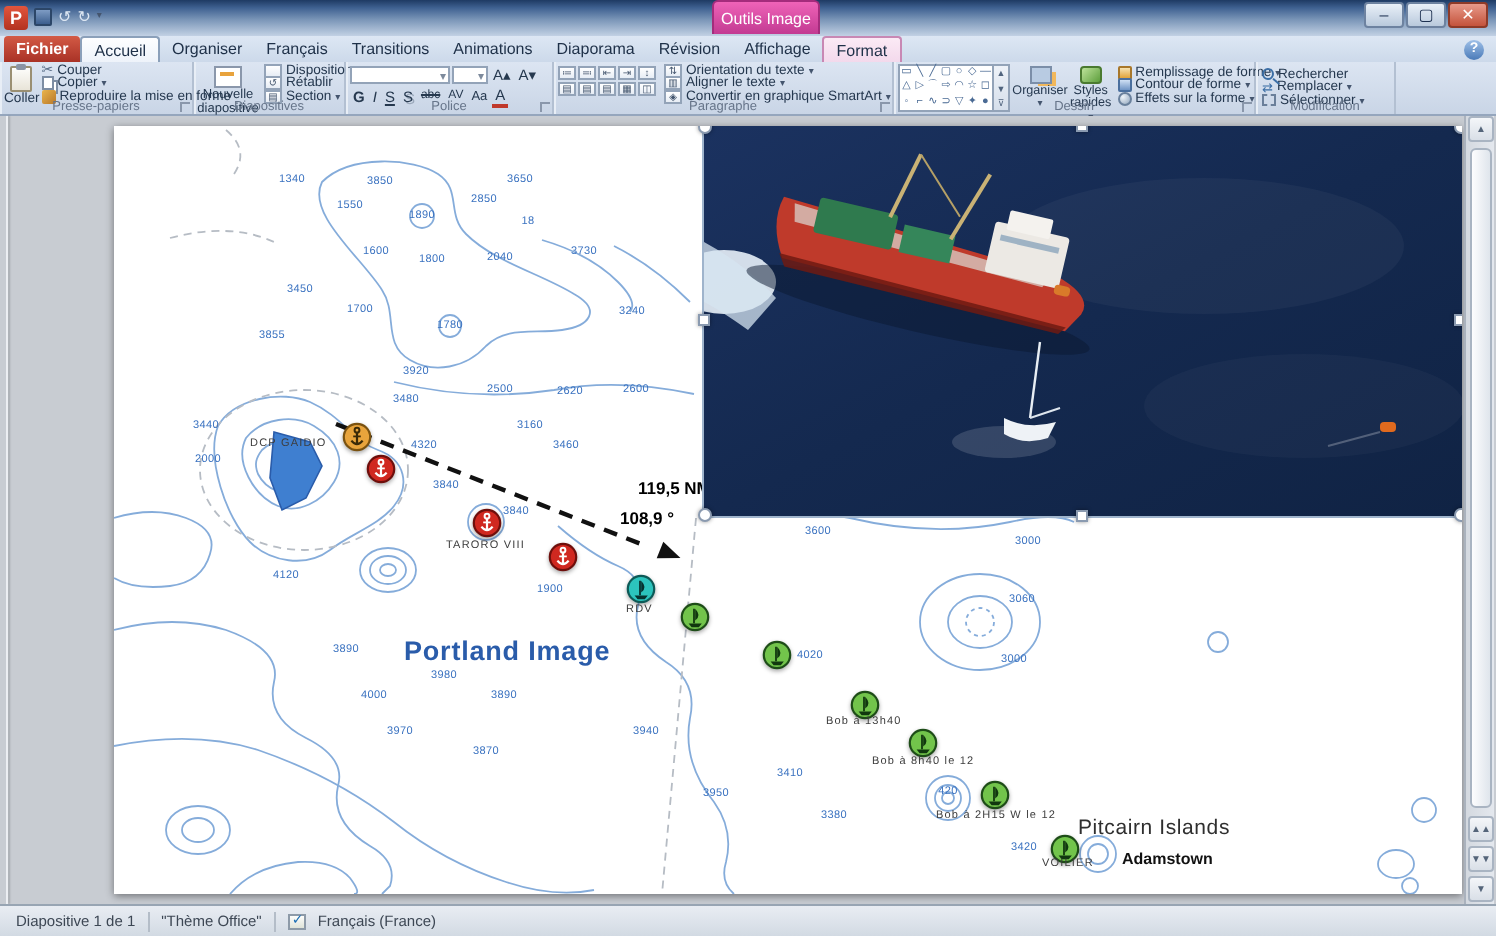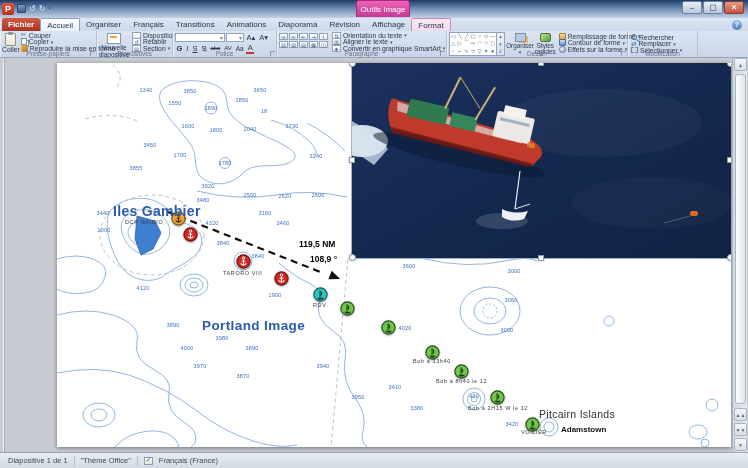--- a/index.html
+++ b/index.html
@@ -527,34 +527,33 @@
               <path d="M4.3 10.7 h6.6 l-1.5 1.9 h-3.6 Z" fill="#11380f"></path>
             </svg></div>
           <div class="marker" style="left: 467.5px; top: 353.5px;"><svg width="15" height="15" viewBox="0 0 15 15">
               <circle cx="7.5" cy="7.5" r="6.6" fill="#72c44b" stroke="#1e4d18" stroke-width="1.1"></circle>
               <line x1="7" y1="3.4" x2="7" y2="10.6" stroke="#11380f" stroke-width="0.9"></line>
               <path d="M7.6 3.4 Q10.9 6.9 7.6 9.3 Z" fill="#11380f"></path>
               <path d="M4.3 10.7 h6.6 l-1.5 1.9 h-3.6 Z" fill="#11380f"></path>
             </svg></div>
         </div>
       <div class="layer" id="place-layer">
-          <span class="place sea-lg" style="left: 56px; top: 140px;">Iles Gambier</span>
           <span class="place tiny-dark" style="left: 68px; top: 156px;">DCP GAIDIO</span>
           <span class="place tiny-dark" style="left: 166px; top: 207px;">TARORO VIII</span>
           <span class="place tiny-dark" style="left: 256px; top: 239px;">RDV</span>
           <span class="place sea-xl" style="left: 145px; top: 255px;">Portland Image</span>
           <span class="place tiny-dark" style="left: 356px; top: 295px;">Bob à 13h40</span>
           <span class="place tiny-dark" style="left: 379px; top: 315px;">Bob à 8h40 le 12</span>
           <span class="place tiny-dark" style="left: 411px; top: 342px;">Bob à 2H15 W le 12</span>
           <span class="place tiny-dark" style="left: 464px; top: 366px;">VOILIER</span>
           <span class="place land-lg" style="left: 482px; top: 345px;">Pitcairn Islands</span>
           <span class="place land-bold" style="left: 504px; top: 362px;">Adamstown</span>
         </div>
 
-      <span class="route-txt" style="left:242px;top:176px">119,5 NM</span>
+      <span class="route-txt" style="left:262px;top:176px">119,5 NM</span>
       <span class="route-txt" style="left:253px;top:191px">108,9 °</span>
 
       <div class="photo">
         <svg width="379" height="195" viewBox="0 0 379 195">
           <defs>
             <linearGradient id="sea" x1="0" y1="0" x2="1" y2="1">
               <stop offset="0" stop-color="#1b3260"></stop>
                 <stop offset=".5" stop-color="#14294f"></stop>
                 <stop offset="1" stop-color="#102344"></stop>
             </linearGradient>

